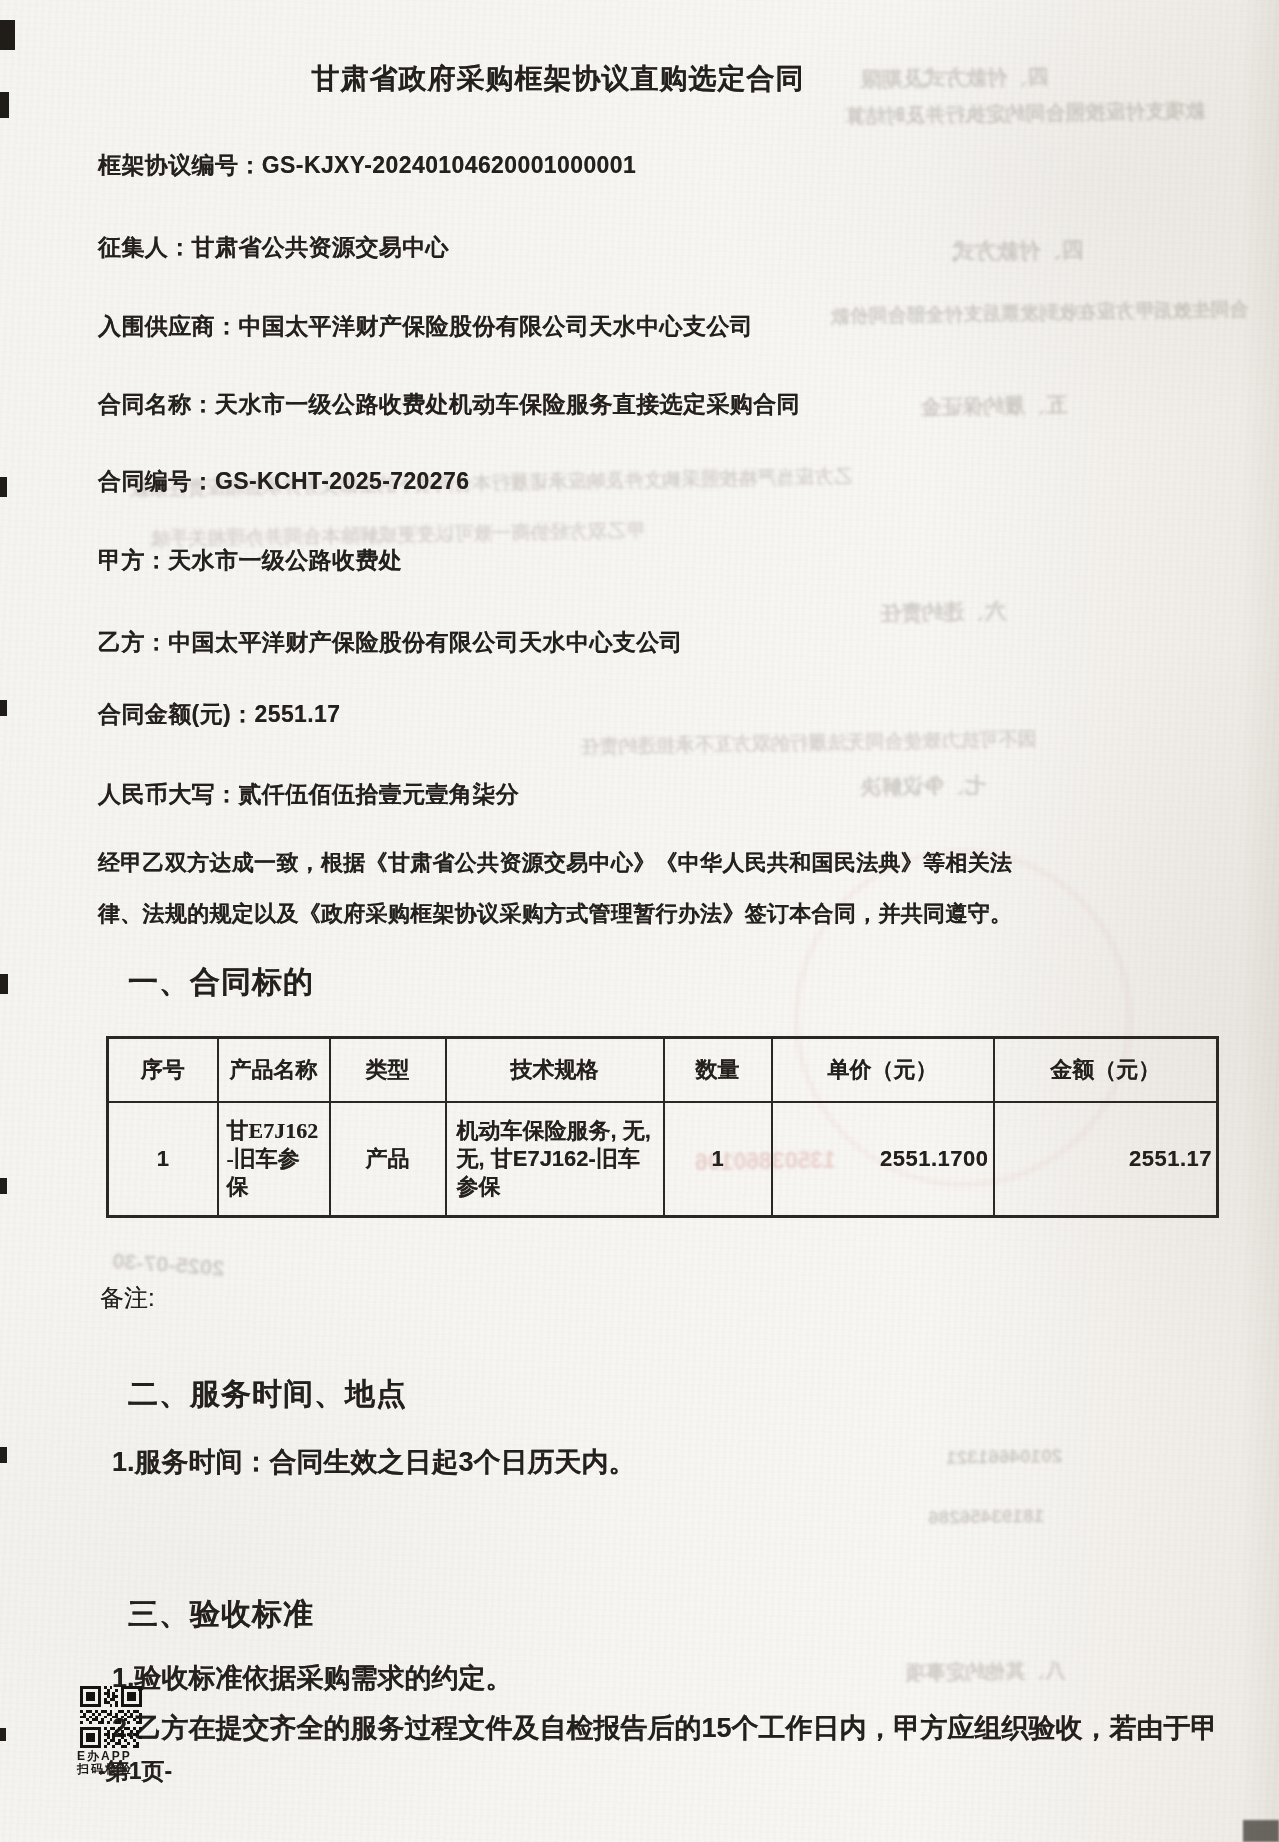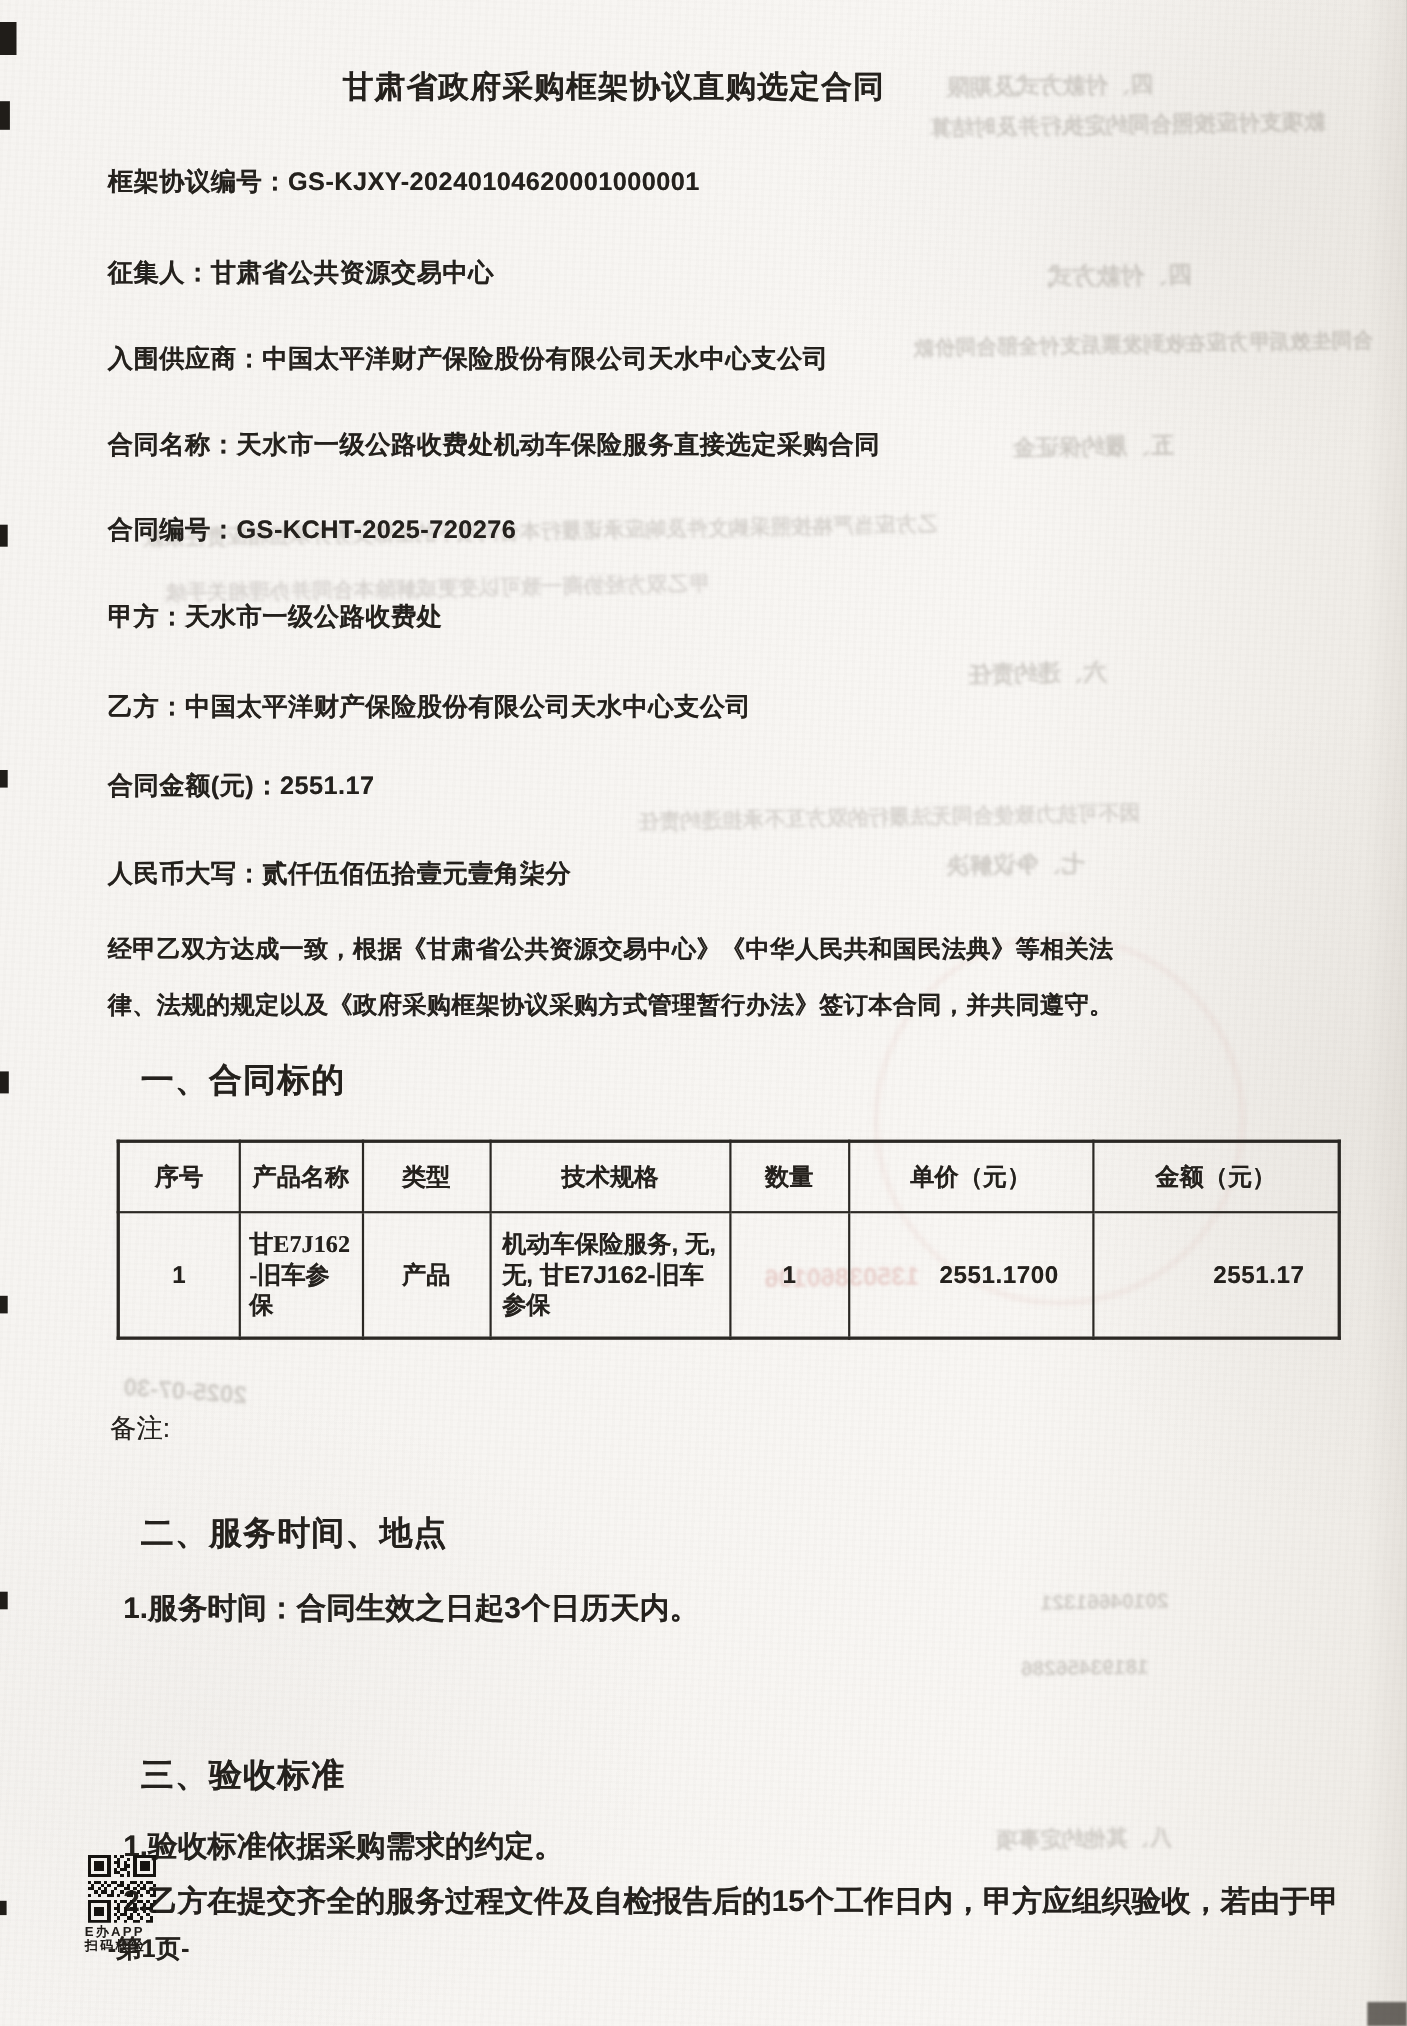--- a/index.html
+++ b/index.html
@@ -50,21 +50,21 @@
   
   .ctable{position:absolute;top:1036px;left:106px;width:1110px;
     border-collapse:collapse;table-layout:fixed;font-weight:700;}
   .ctable th,.ctable td{border:2.4px solid #2b2824;overflow:hidden;}
   .ctable{border:3px solid #2b2824;}
   .ctable thead th{height:60px;font-size:22px;text-align:center;font-weight:700;}
   .ctable .datarow td{height:104px;font-size:22px;vertical-align:middle;}
   .c-seq,.c-type,.c-qty{text-align:center;}
   .c-name{padding:4px 8px;word-break:break-all;line-height:28px;font-family:Liberation Serif, serif;}
   .c-spec{padding:4px 10px;word-break:break-all;line-height:28px;}
-  .c-price,.c-amt{text-align:right;padding-right:30px;font-size:23px;letter-spacing:.5px;}
+  .c-price,.c-amt{text-align:right;padding-right:4px;font-size:23px;letter-spacing:.5px;}
   .ctable .totalrow td{height:52px;font-size:23px;vertical-align:middle;}
   .t-label{text-align:center;}
   .t-text{text-align:right;padding-right:10px;letter-spacing:.3px;white-space:nowrap;}
 
   
   .qr{position:absolute;top:1686px;left:80px;width:62px;height:62px;}
   .qrlabel{position:absolute;top:1750px;left:77px;font-size:12px;font-weight:900;
     line-height:13px;letter-spacing:2px;color:#1d1a17;}
 
   

